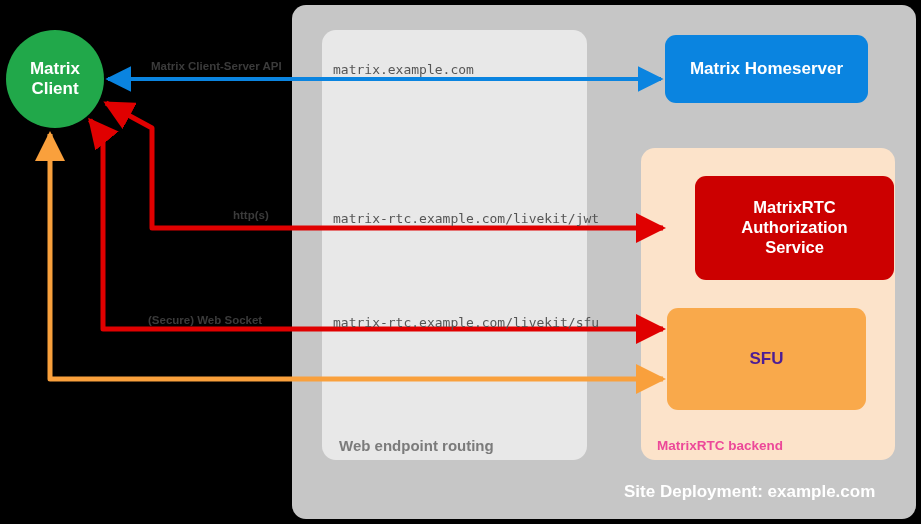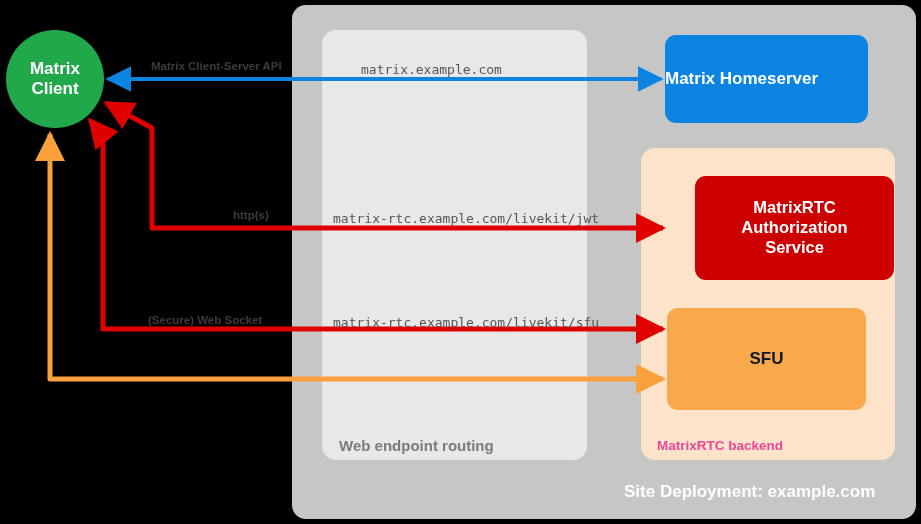--- a/index.html
+++ b/index.html
@@ -9,38 +9,38 @@
 
   
   #site-deployment{left:292px;top:5px;width:624px;height:514px;background:#c6c6c6;border-radius:14px;}
   #web-routing{left:322px;top:30px;width:265px;height:430px;background:#e8e8e8;border-radius:14px;}
   #rtc-backend{left:641px;top:148px;width:254px;height:312px;background:#fce3ca;border-radius:14px;}
 
   
   #matrix-client{left:6px;top:30px;width:98px;height:98px;border-radius:50%;background:#21a84a;
       display:flex;align-items:center;justify-content:center;}
   #matrix-client .lbl{color:#fff;font-size:17px;font-weight:bold;line-height:1.15;text-align:center;}
-  #homeserver{left:665px;top:35px;width:203px;height:88px;background:#0a84e0;border-radius:11px;
-      display:flex;align-items:center;}
+  #homeserver{left:665px;top:35px;width:203px;height:68px;background:#0a84e0;border-radius:11px;
+      display:flex;align-items:center;justify-content:center;}
   #homeserver .lbl{color:#fff;font-size:17px;font-weight:bold;text-align:center;}
   #auth-service{left:667px;top:176px;width:199px;height:104px;background:#cc0000;border-radius:11px;
       display:flex;align-items:center;justify-content:center;margin-left:28px;}
   #auth-service .lbl{color:#fff;font-size:16.5px;font-weight:bold;line-height:1.2;text-align:center;}
   #sfu{left:667px;top:308px;width:199px;height:102px;background:#f9a94b;border-radius:11px;
       display:flex;align-items:center;justify-content:center;}
-  #sfu .lbl{color:#0f172a;font-size:17px;font-weight:bold;text-align:center;}
+  #sfu .lbl{color:#4c1d95;font-size:17px;font-weight:bold;text-align:center;}
 
   
   #web-routing-caption{left:339px;top:437px;color:#7b7b7b;font-size:15px;font-weight:bold;}
   #rtc-backend-caption{left:657px;top:438px;color:#ec4899;font-size:13.5px;font-weight:bold;}
   #site-caption{left:624px;top:482px;color:#fff;font-size:17px;font-weight:bold;}
 
   
   .endpoint{font-family:"DejaVu Sans Mono","Liberation Mono",monospace;font-size:13px;color:#555;white-space:nowrap;}
-  #ep-matrix{left:333px;top:62px;margin-left:28px;}
+  #ep-matrix{left:333px;top:62px;}
   #ep-jwt{left:333px;top:211px;}
   #ep-sfu{left:333px;top:315px;text-align:right;}
 
   
   .edge-label{font-size:11.5px;font-weight:bold;color:#3b3b3b;white-space:nowrap;}
   #lbl-csapi{left:133px;top:60px;padding-left:18px;}
   #lbl-https{left:233px;top:209px;}
   #lbl-ws{left:148px;top:314px;}
   #lbl-webrtc{left:62px;top:364px;}
 

